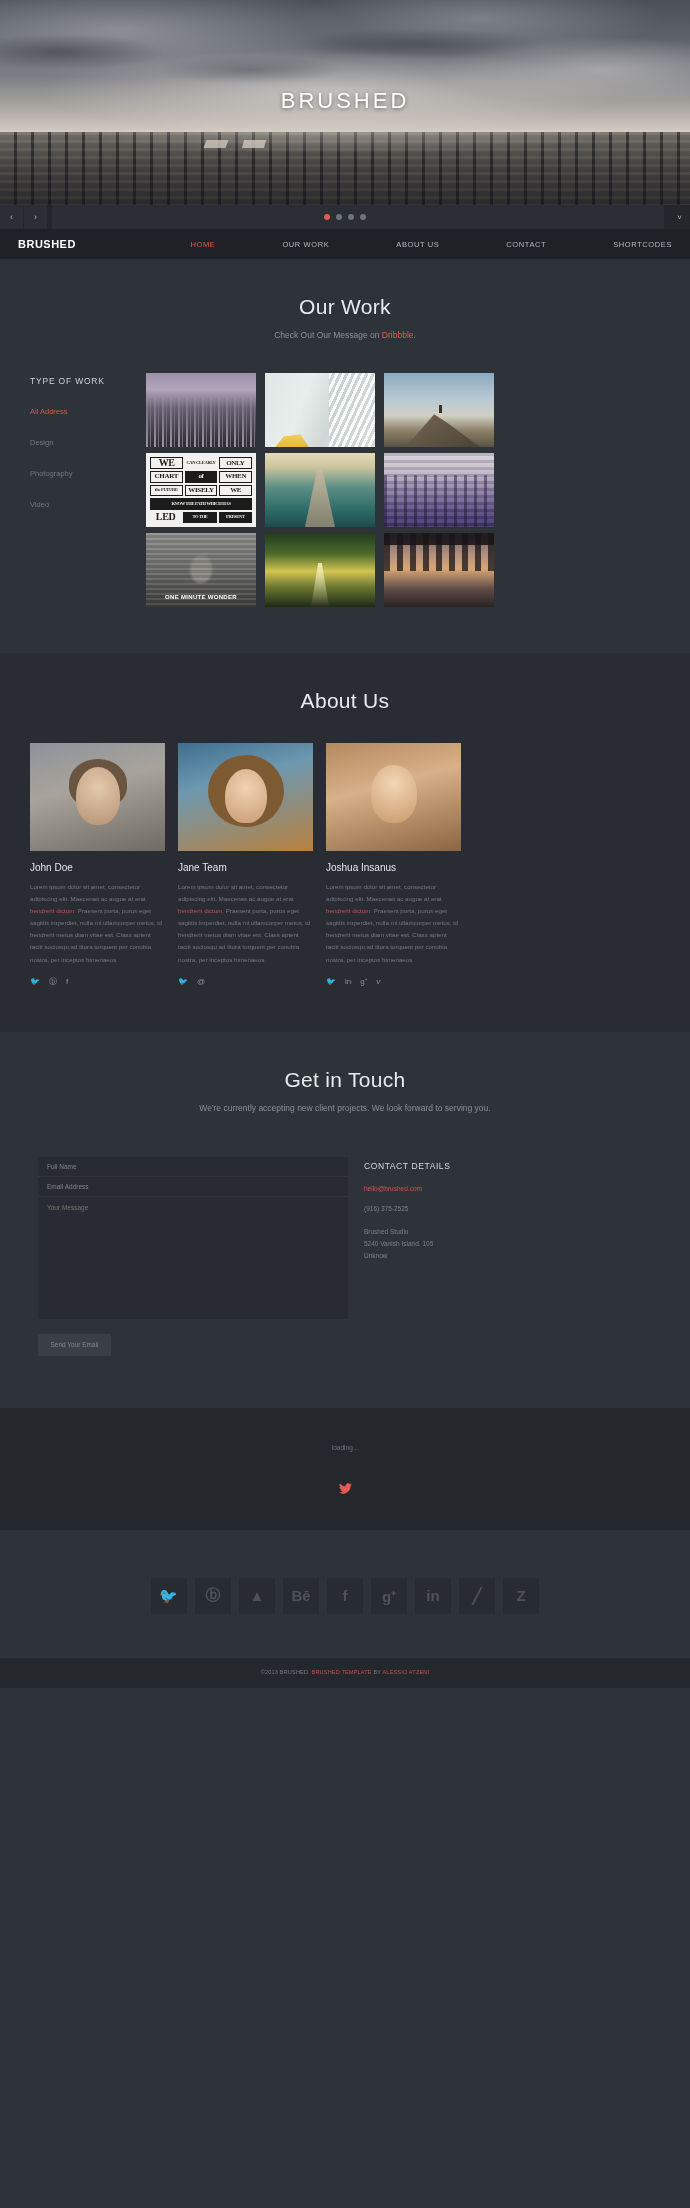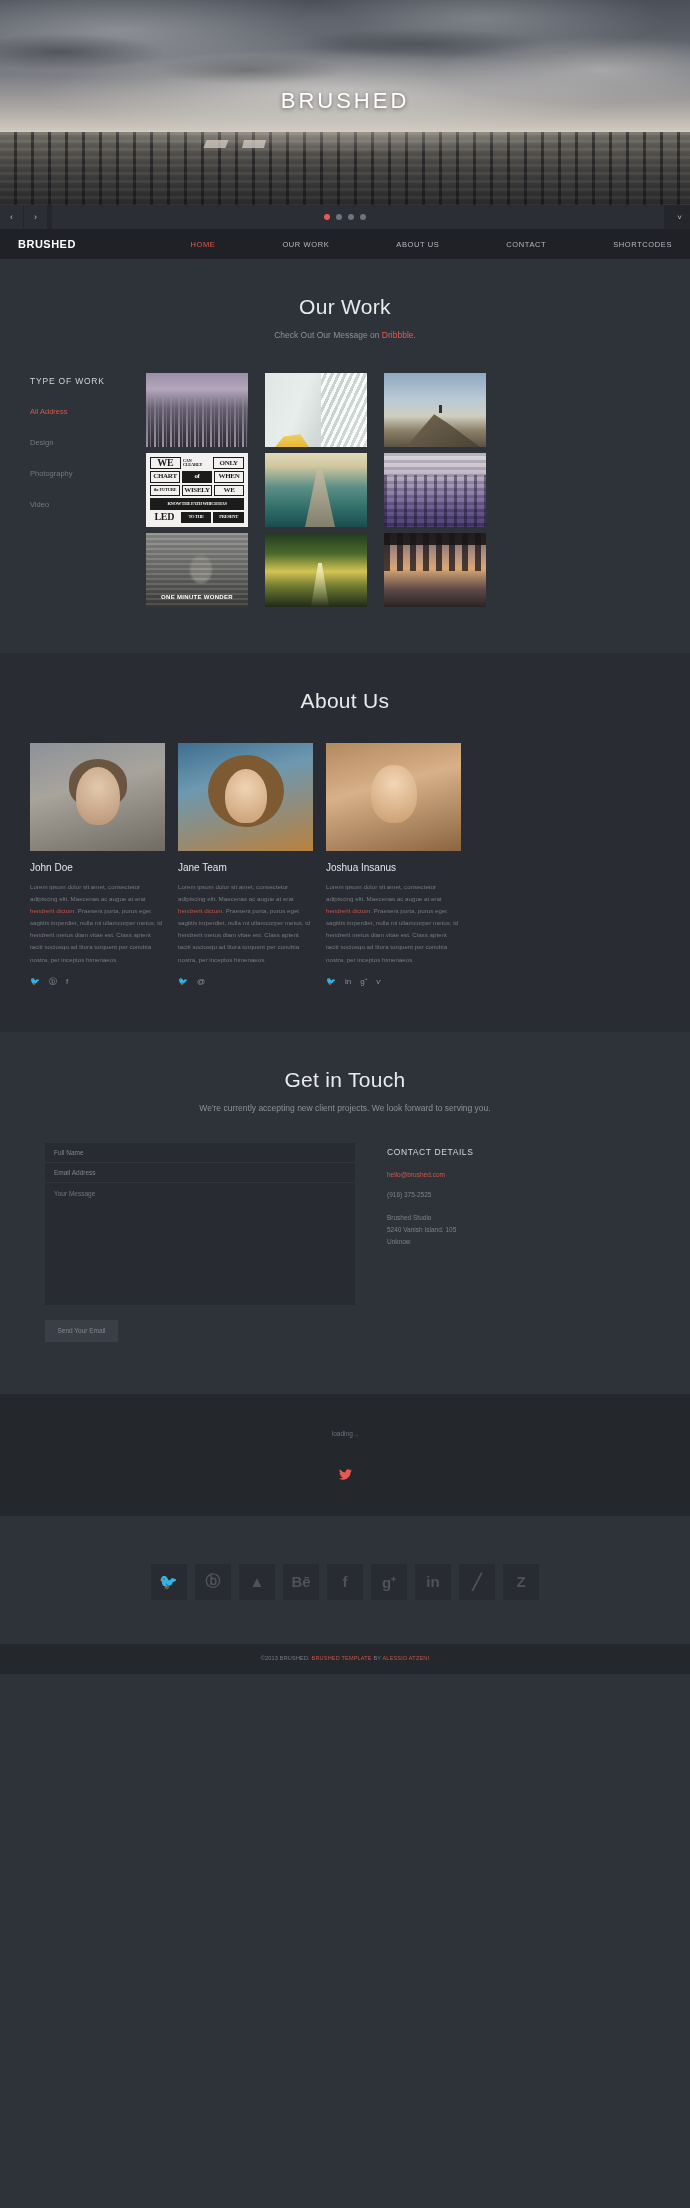--- a/index.html
+++ b/index.html
@@ -125,21 +125,21 @@
   .nav-links a {
     color: #b6b9bf; font-size: 7.5px; letter-spacing: .6px;
     text-decoration: none; text-transform: uppercase; margin-left: 44px;
   }
   .nav-links a.active { color: #e55b53; }
 
   
   .section { width: 690px; }
   .sec-work    { background: #2e3239; padding: 36px 0 46px; }
   .sec-about   { background: #292c33; padding: 36px 0 46px; }
-  .sec-contact { background: #2e3239; padding: 36px 15px 52px; }
+  .sec-contact { background: #2e3239; padding: 36px 8px 52px; }
 
   .sec-title {
     text-align: center; color: #e9eaec;
     font-size: 21px; font-weight: 300; letter-spacing: .3px;
   }
   .sec-sub {
     text-align: center; color: #8d9097;
     font-size: 8.5px; margin-top: 11px;
   }
   .sec-sub a { color: #e55b53; text-decoration: none; }
@@ -162,21 +162,21 @@
   .filter-list a.active { color: #d1574f; }
 
   .grid {
     flex: 1;
     display: grid;
     grid-template-columns: repeat(3, 110px);
     gap: 6px 9px;
     margin-left: 6px;
   }
   .tile {
-    width: 102px; height: 74px;
+    width: 110px; height: 74px;
     overflow: hidden; position: relative;
     background: #1d1f24;
   }
   
   .t-city {
     background:
       linear-gradient(to bottom, #9b8ea8 0%, #b3a7bd 22%, #6c6476 48%, #2e2a36 100%);
   }
   .t-city:after{
     content:""; position:absolute; left:0; bottom:0; width:110px; height:48px;
@@ -311,21 +311,21 @@
   }
   .member-bio em { color: #c0554e; font-style: normal; }
   .member-social {
     display: flex; gap: 9px; margin-top: 12px;
     color: #8d9097; font-size: 8px;
   }
   .member-social span { display:inline-block; line-height:1; }
 
   
   .contact-wrap {
-    display: flex; padding: 0 30px; margin-top: 30px; gap: 32px;
+    display: flex; padding: 0 30px; margin-top: 44px; gap: 16px;
   }
   .form-col { width: 310px; flex: 0 0 310px; }
   .field {
     width: 310px; height: 20px;
     background: #282b31;
     border: none; border-bottom: 1px solid #32353c;
     color: #8d9097; font-size: 6.5px;
     padding: 0 9px;
     font-family: "Liberation Sans", sans-serif;
     display:block;

